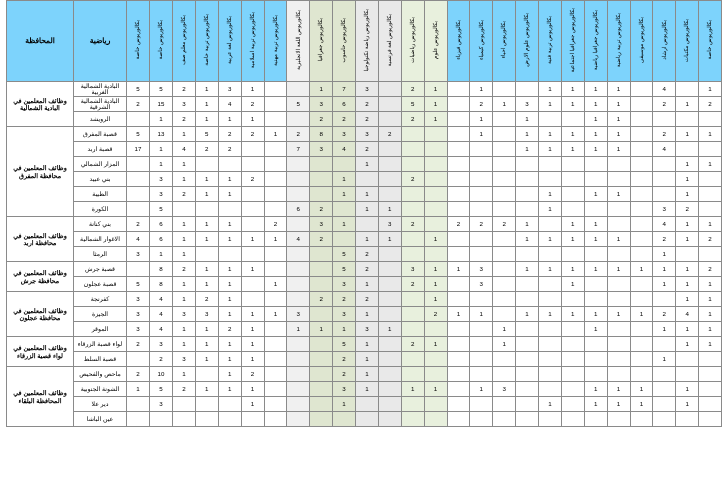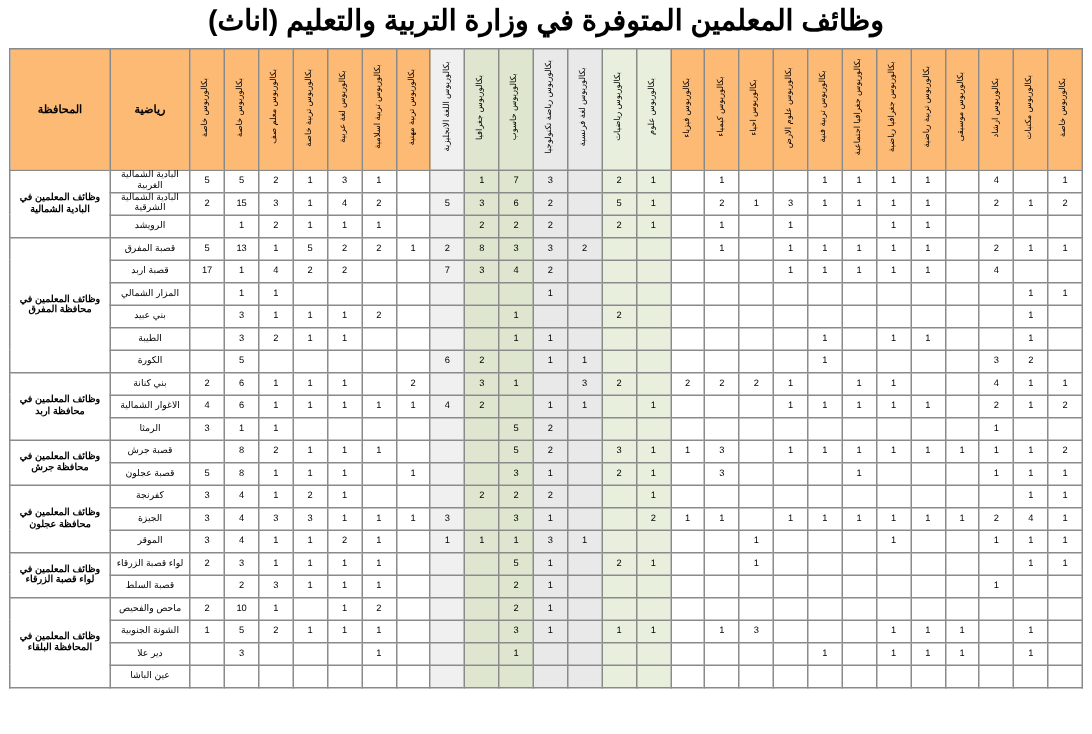--- a/index.html
+++ b/index.html
@@ -54,21 +54,21 @@
     font-size: 6.2px;
     text-align: center;
     vertical-align: middle;
     padding: 0;
     height: 14px;
     line-height: 1.05;
     background: #ffffff;
   }
   thead th {
     height: 78px;
-    background: #fdba74;
+    background: #7dd3fc;
     font-size: 5.6px;
     font-weight: normal;
     padding: 1px 0;
   }
   .vert {
     writing-mode: vertical-rl;
     text-orientation: mixed;
     transform: rotate(180deg);
     white-space: nowrap;
     display: inline-block;
@@ -101,21 +101,20 @@
   .shade-gray  { background: #e9e9e9 !important; }
   .shade-olive { background: #dfe6d0 !important; }
   .shade-lgray { background: #f0f0f0 !important; }
   tbody tr:nth-child(odd) td { background: #ffffff; }
 </style>
 </head>
 <body>
 
 <div id="page">
 
-  <div id="title">وظائف المعلمين المتوفرة في وزارة التربية والتعليم (اناث)</div>
 
   <div class="watermark">أخبار</div>
 
   <table>
     <thead>
       <tr>
 
         <th class="subj"><span class="vert">بكالوريوس خاصة</span></th>
         <th class="subj"><span class="vert">بكالوريوس مكتبات</span></th>
         <th class="subj"><span class="vert">بكالوريوس ارشاد</span></th>

